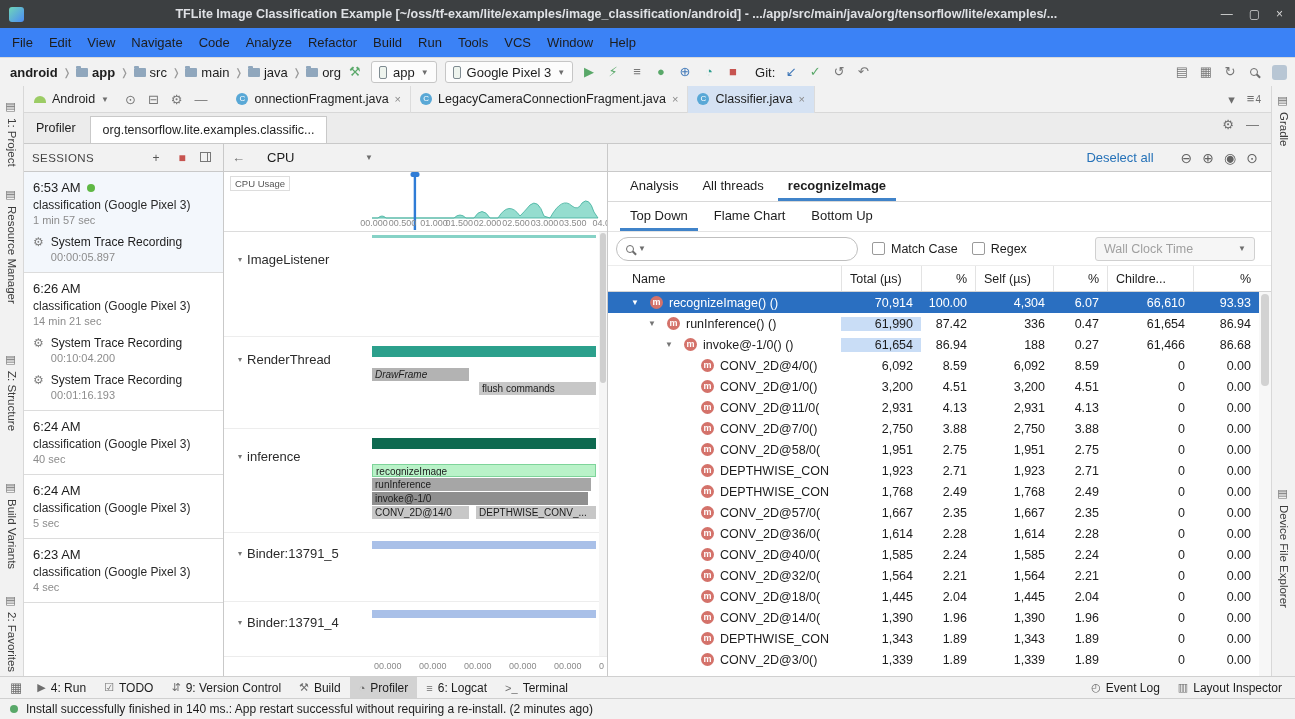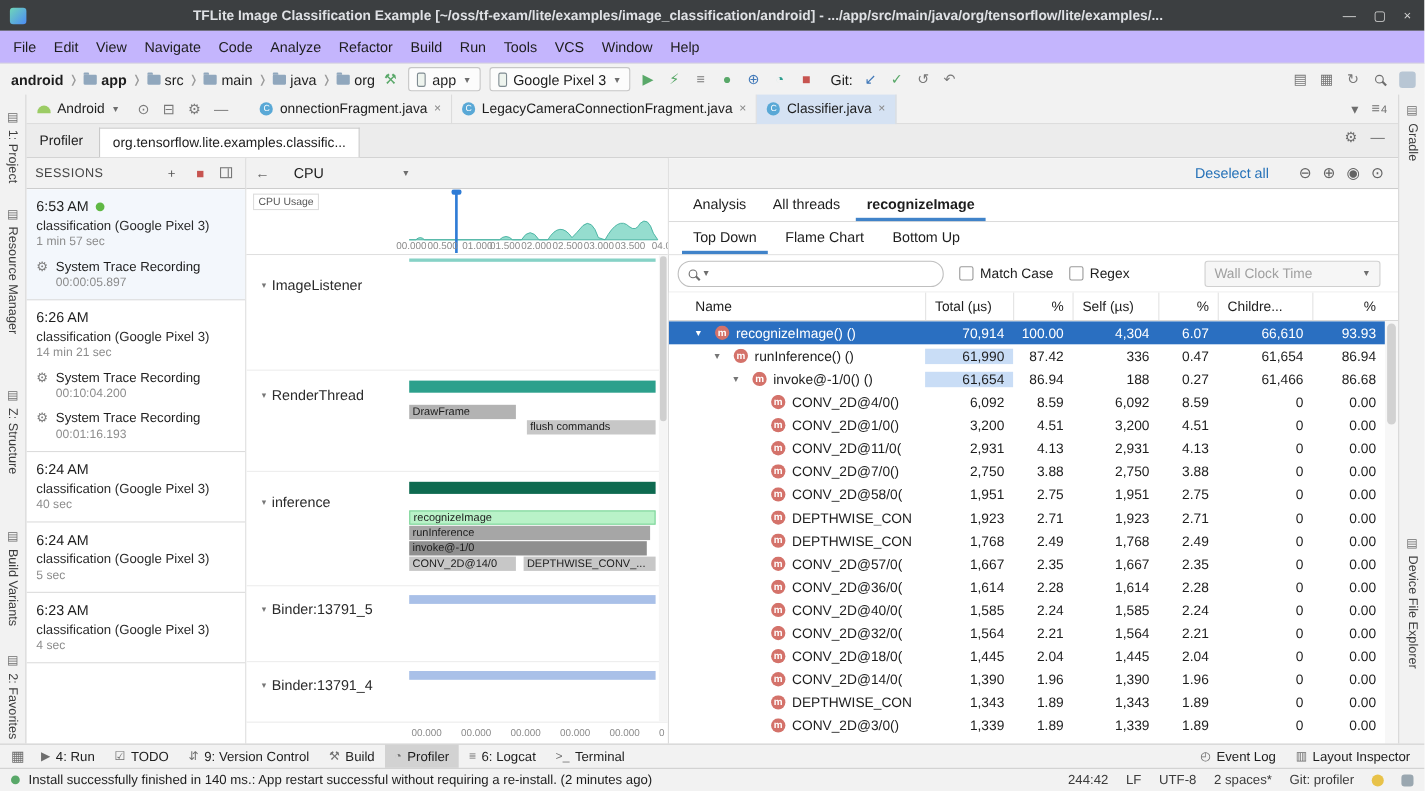--- a/index.html
+++ b/index.html
@@ -5,21 +5,21 @@
 *{margin:0;padding:0;box-sizing:border-box}
 html,body{width:1295px;height:719px;overflow:hidden}
 body{font-family:"Liberation Sans","DejaVu Sans",sans-serif;font-size:13px;color:#1d1d1d;background:#f2f2f2;position:relative}
 
 .titlebar{position:absolute;left:0;top:0;width:1295px;height:28px;background:#3c3f41;display:flex;align-items:center;color:#dfe1e5}
 .studio-icon{width:15px;height:15px;margin-left:9px;border-radius:3px;background:linear-gradient(135deg,#6fd6b8,#4c8bf5)}
 .title-text{flex:1;text-align:center;font-weight:bold;font-size:12.5px;white-space:nowrap;overflow:hidden}
 .win-controls{display:flex;gap:16px;margin:0 12px;font-size:12px;color:#d6d6d6}
 .win-controls span{cursor:default}
 
-.menubar{position:absolute;left:0;top:28px;width:1295px;height:30px;background:#c4b5fd;border-bottom:1px solid #dadada;display:flex;align-items:center;padding-left:4px}
+.menubar{position:absolute;left:0;top:28px;width:1295px;height:30px;background:#3b82f6;border-bottom:1px solid #dadada;display:flex;align-items:center;padding-left:4px}
 .menu-item{padding:0 8px;line-height:30px;font-size:13px}
 
 .toolbar{position:absolute;left:0;top:58px;width:1295px;height:28px;background:#f2f2f2;display:flex;align-items:center;padding:0 8px;font-size:13px}
 .crumbs{display:flex;align-items:center}
 .crumb{display:flex;align-items:center;gap:4px;padding:0 2px;white-space:nowrap}
 .crumb.b{font-weight:bold}
 .crumb-sep{color:#9a9a9a;font-size:10px;padding:0 3px}
 .folder-icon{width:12px;height:9px;background:#90a7bd;border-radius:1px;position:relative;display:inline-block}
 .folder-icon::before{content:'';position:absolute;top:-2px;left:0;width:5px;height:2px;background:#90a7bd;border-radius:1px 1px 0 0}
 .tb-icon{width:24px;text-align:center;font-size:13px;line-height:24px}
@@ -388,21 +388,21 @@
         <div class="lane-label" style="top: 20px;">
           <span class="tri">▾</span>
           <span>ImageListener</span>
         </div>
         <div class="tbar st-il" style="top: 3px; left: 148px; width: 224px; height: 3px;"></div>
         <div class="lane-label" style="top: 120px;">
           <span class="tri">▾</span>
           <span>RenderThread</span>
         </div>
         <div class="tbar st-rt" style="top: 114px; left: 148px; width: 224px; height: 11px;"></div>
-        <div class="tbar bar-g1" style="top: 136px; left: 148px; width: 97px; height: 13px;">DrawFrame</div>
+        <div class="tbar bar-g1" style="top: 136px; left: 148px; width: 97px; height: 13px; font-style: italic;">DrawFrame</div>
         <div class="tbar bar-g2" style="top: 150px; left: 255px; width: 117px; height: 13px;">flush commands</div>
         <div class="lane-label" style="top: 217px;">
           <span class="tri">▾</span>
           <span>inference</span>
         </div>
         <div class="tbar st-inf" style="top: 206px; left: 148px; width: 224px; height: 11px;"></div>
         <div class="tbar bar-mint" style="top: 232px; left: 148px; width: 224px; height: 13px;">recognizeImage</div>
         <div class="tbar bar-g3" style="top: 246px; left: 148px; width: 219px; height: 13px;">runInference</div>
         <div class="tbar bar-g4" style="top: 260px; left: 148px; width: 216px; height: 13px;">invoke@-1/0</div>
         <div class="tbar bar-g2" style="top: 274px; left: 148px; width: 97px; height: 13px;">CONV_2D@14/0</div>
@@ -792,22 +792,13 @@
       <div class="tool-btn">
         <span class="ic">▥</span>
         <span>Layout Inspector</span>
       </div>
     </div>
   </div>
 
 <div class="statusbar">
   <span class="status-dot"></span>
   <span style="white-space:nowrap;overflow:hidden">Install successfully finished in 140 ms.: App restart successful without requiring a re-install. (2 minutes ago)</span>
-  <div class="status-right" id="status-right">
-      <span>244:42</span>
-      <span>LF</span>
-      <span>UTF-8</span>
-      <span>2 spaces*</span>
-      <span>Git: profiler</span>
-      <span class="sicon-y"></span>
-      <span class="sicon-g"></span>
-    </div>
 </div>
 
 </body></html>

